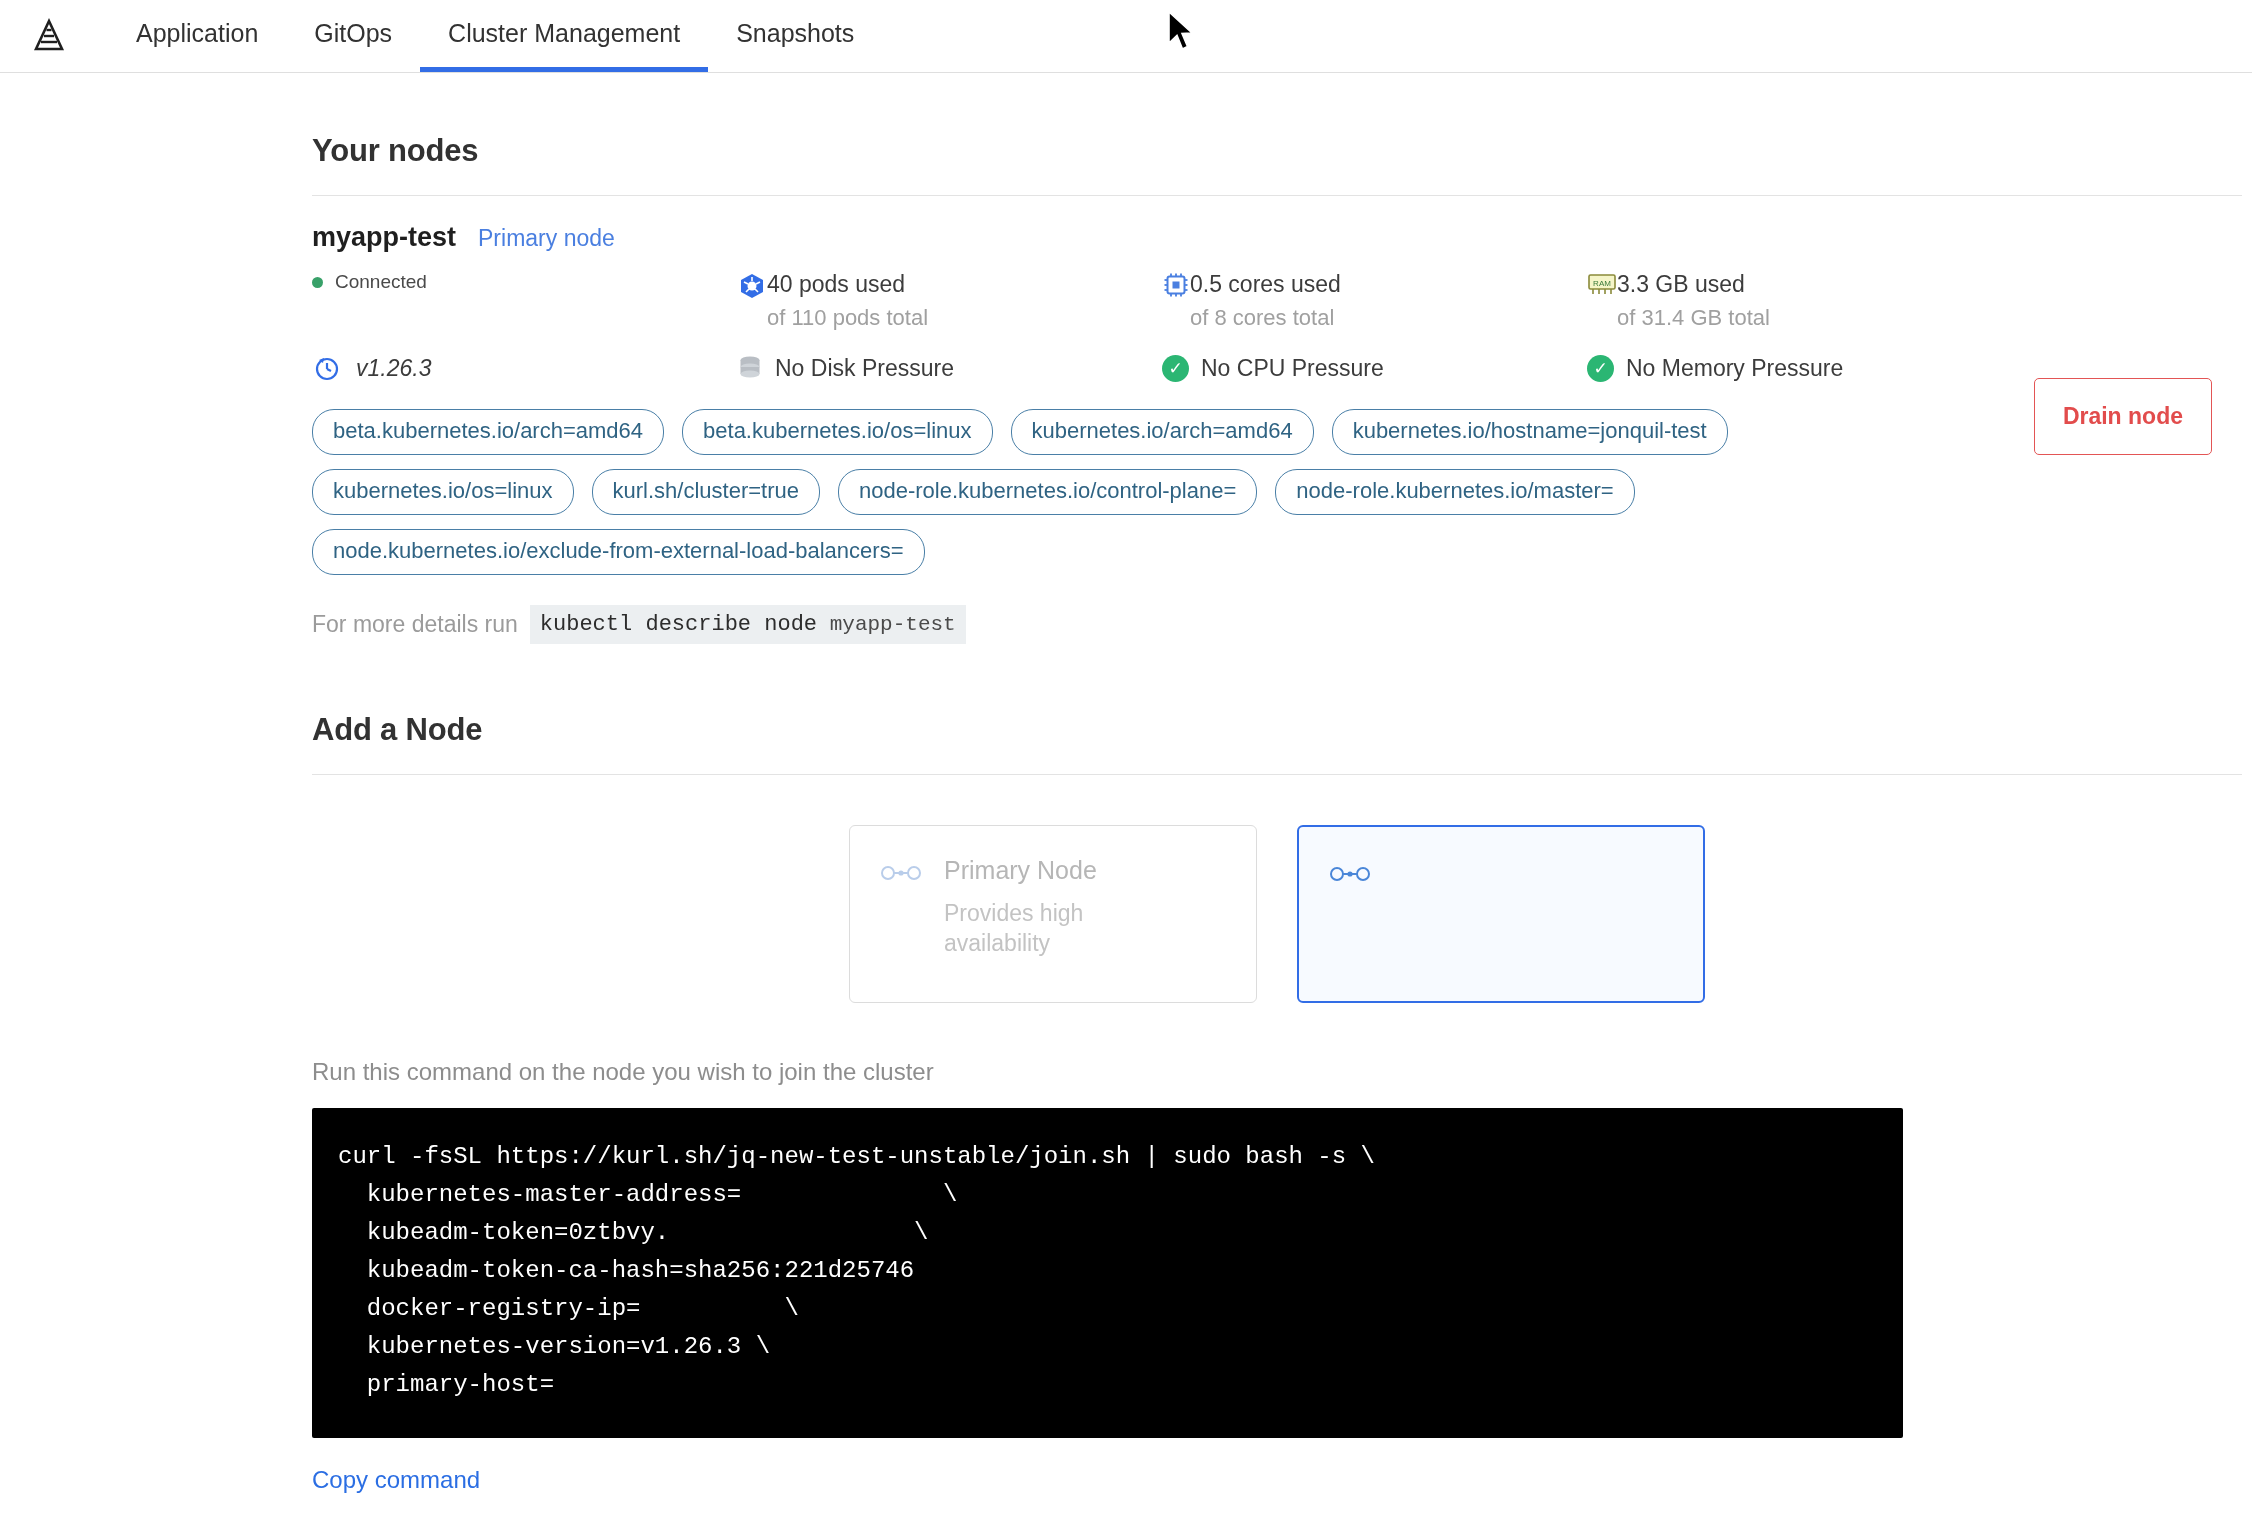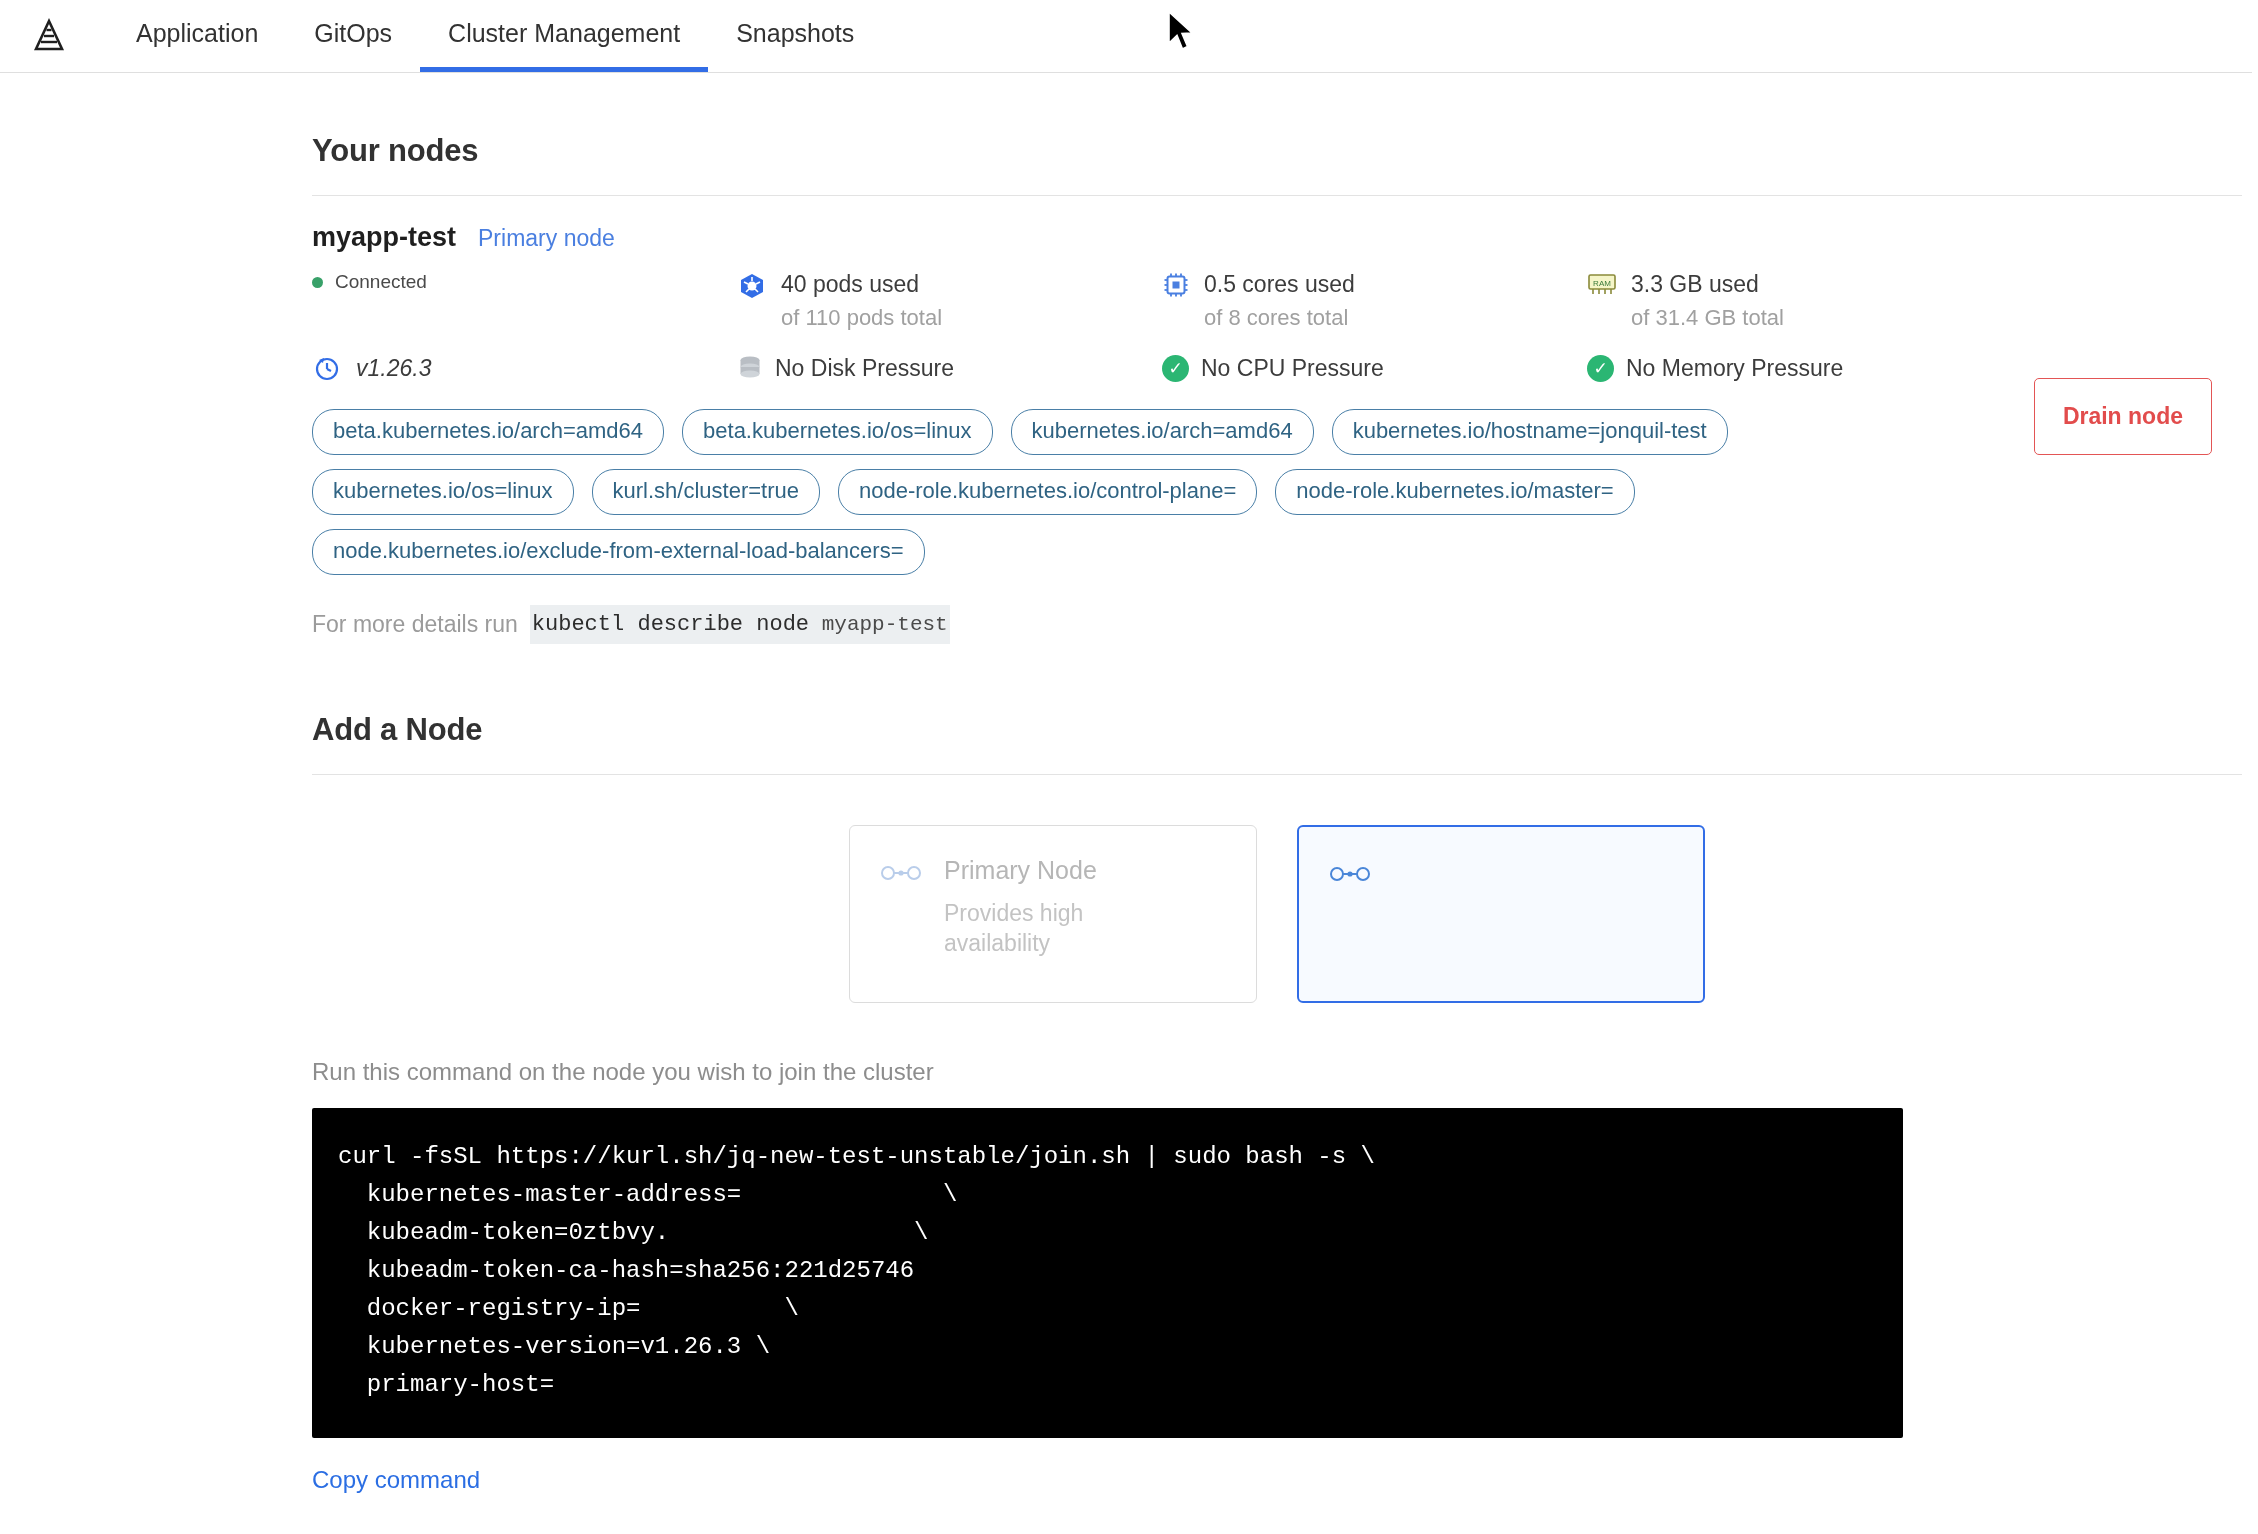--- a/index.html
+++ b/index.html
@@ -102,21 +102,20 @@
     font-size: 19px;
     color: #4a4a4a;
   }
   .dot-green {
     width: 11px; height: 11px; border-radius: 50%;
     background: #38a169; display: inline-block;
   }
   .metric {
     display: flex;
     align-items: flex-start;
-    gap: 14px;
   }
   .metric-text .m-main {
     font-size: 23px;
     color: #3c3c3c;
     line-height: 1.15;
   }
   .metric-text .m-sub {
     font-size: 22px;
     color: #a0a0a0;
     margin-top: 8px;
@@ -177,21 +176,21 @@
     align-items: center;
     gap: 0px;
     font-size: 23px;
     color: #9b9b9b;
   }
   .code-inline {
     background: #eceff1;
     font-family: "Liberation Mono", monospace;
     font-size: 22px;
     color: #2c2c2c;
-    padding: 7px 2px;
+    padding: 7px 10px;
     margin-left: 12px;
     white-space: pre;
   }
   .code-inline .node-arg { color: #4a4a4a; font-size: 21px; }
 
   
   .addnode-wrap { margin-top: 68px; }
   .node-type-row {
     display: flex;
     justify-content: center;

